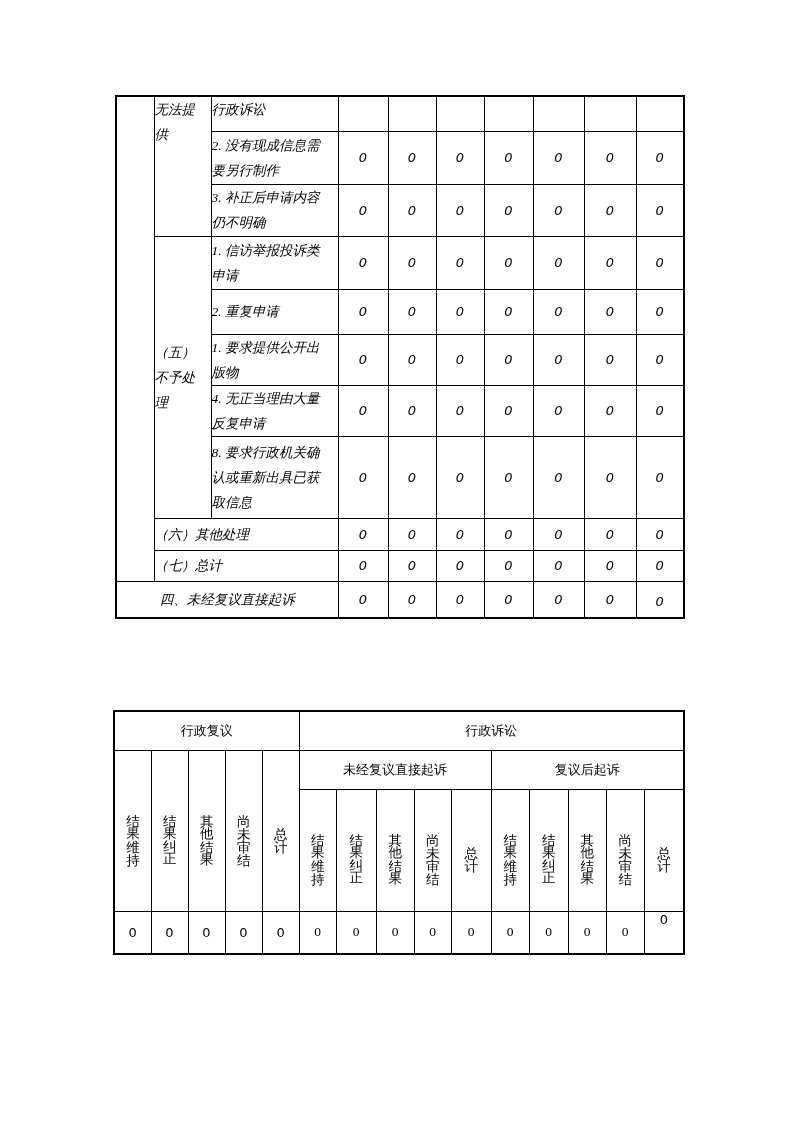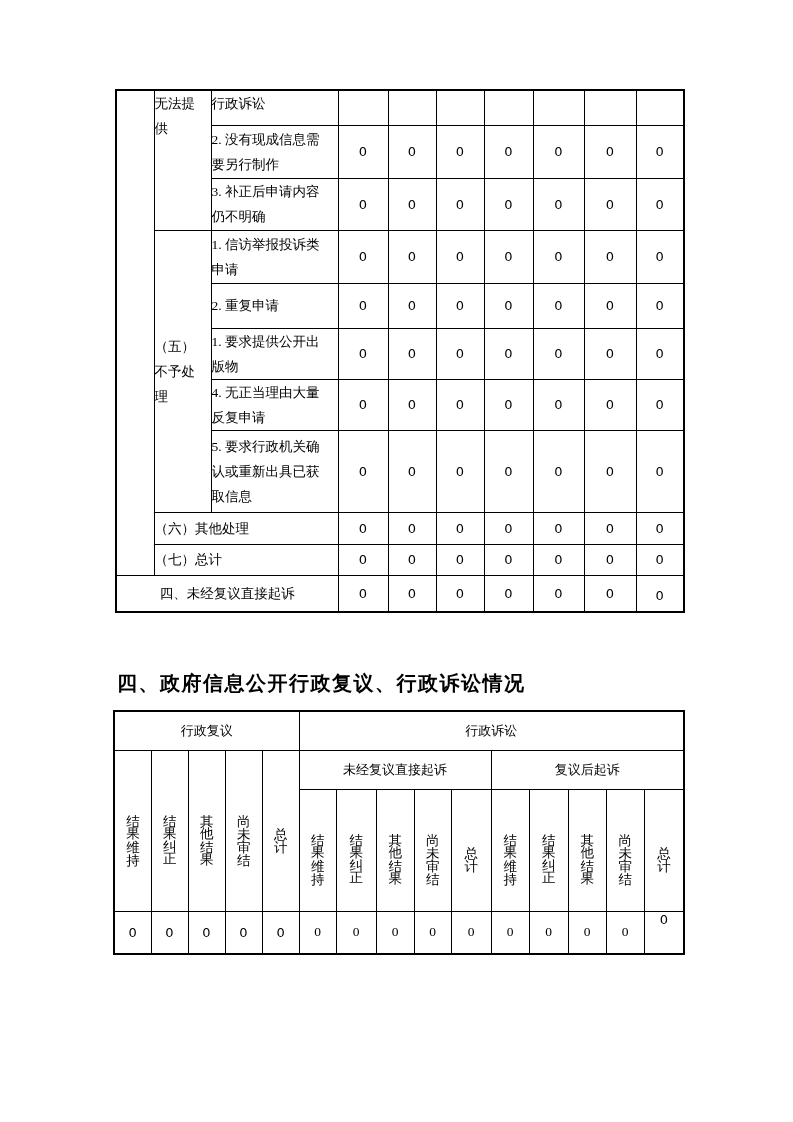--- a/index.html
+++ b/index.html
@@ -7,21 +7,21 @@
     position: relative;
     width: 793px;
     height: 1122px;
     background: #ffffff;
     overflow: hidden;
     font-family: "Liberation Serif", serif;
     color: #000000;
   }
 
   table { border-collapse: collapse; table-layout: fixed; }
-  .t1 { position: absolute; left: 115px; top: 89px; width: 568px; border: 2px solid #000; }
+  .t1 { position: absolute; left: 115px; top: 95px; width: 568px; border: 2px solid #000; font-style: italic; }
   .t2 { position: absolute; left: 113px; top: 710px; width: 570px; border: 2px solid #000; }
   .t1 td, .t2 td { border: 1px solid #000; padding: 0; overflow: hidden; }
 
   
   .lbl {
     font-family: "Liberation Serif", serif;
     font-size: 13.5px;
     line-height: 25px;
     white-space: pre-line;
     vertical-align: middle;
@@ -168,21 +168,21 @@
 反复申请</td>
       <td class="val">0</td>
       <td class="val">0</td>
       <td class="val">0</td>
       <td class="val">0</td>
       <td class="val">0</td>
       <td class="val">0</td>
       <td class="val">0</td>
     </tr>
     <tr style="height:82px">
-      <td class="lbl">5. 要求行政机关确
+      <td class="lbl">8. 要求行政机关确
 认或重新出具已获
 取信息</td>
       <td class="val">0</td>
       <td class="val">0</td>
       <td class="val">0</td>
       <td class="val">0</td>
       <td class="val">0</td>
       <td class="val">0</td>
       <td class="val">0</td>
     </tr>
@@ -212,21 +212,20 @@
       <td class="val">0</td>
       <td class="val">0</td>
       <td class="val">0</td>
       <td class="val">0</td>
       <td class="val">0</td>
       <td class="val val-low" style="padding-top:12px">0</td>
     </tr>
   </tbody>
     </table>
 
-  <div class="section-heading">四、政府信息公开行政复议、行政诉讼情况</div>
 
   <table class="t2">
     <colgroup>
       <col style="width:37px">
         <col style="width:37px">
         <col style="width:37px">
         <col style="width:37px">
         <col style="width:37px">
       <col style="width:37px">
         <col style="width:40px">

